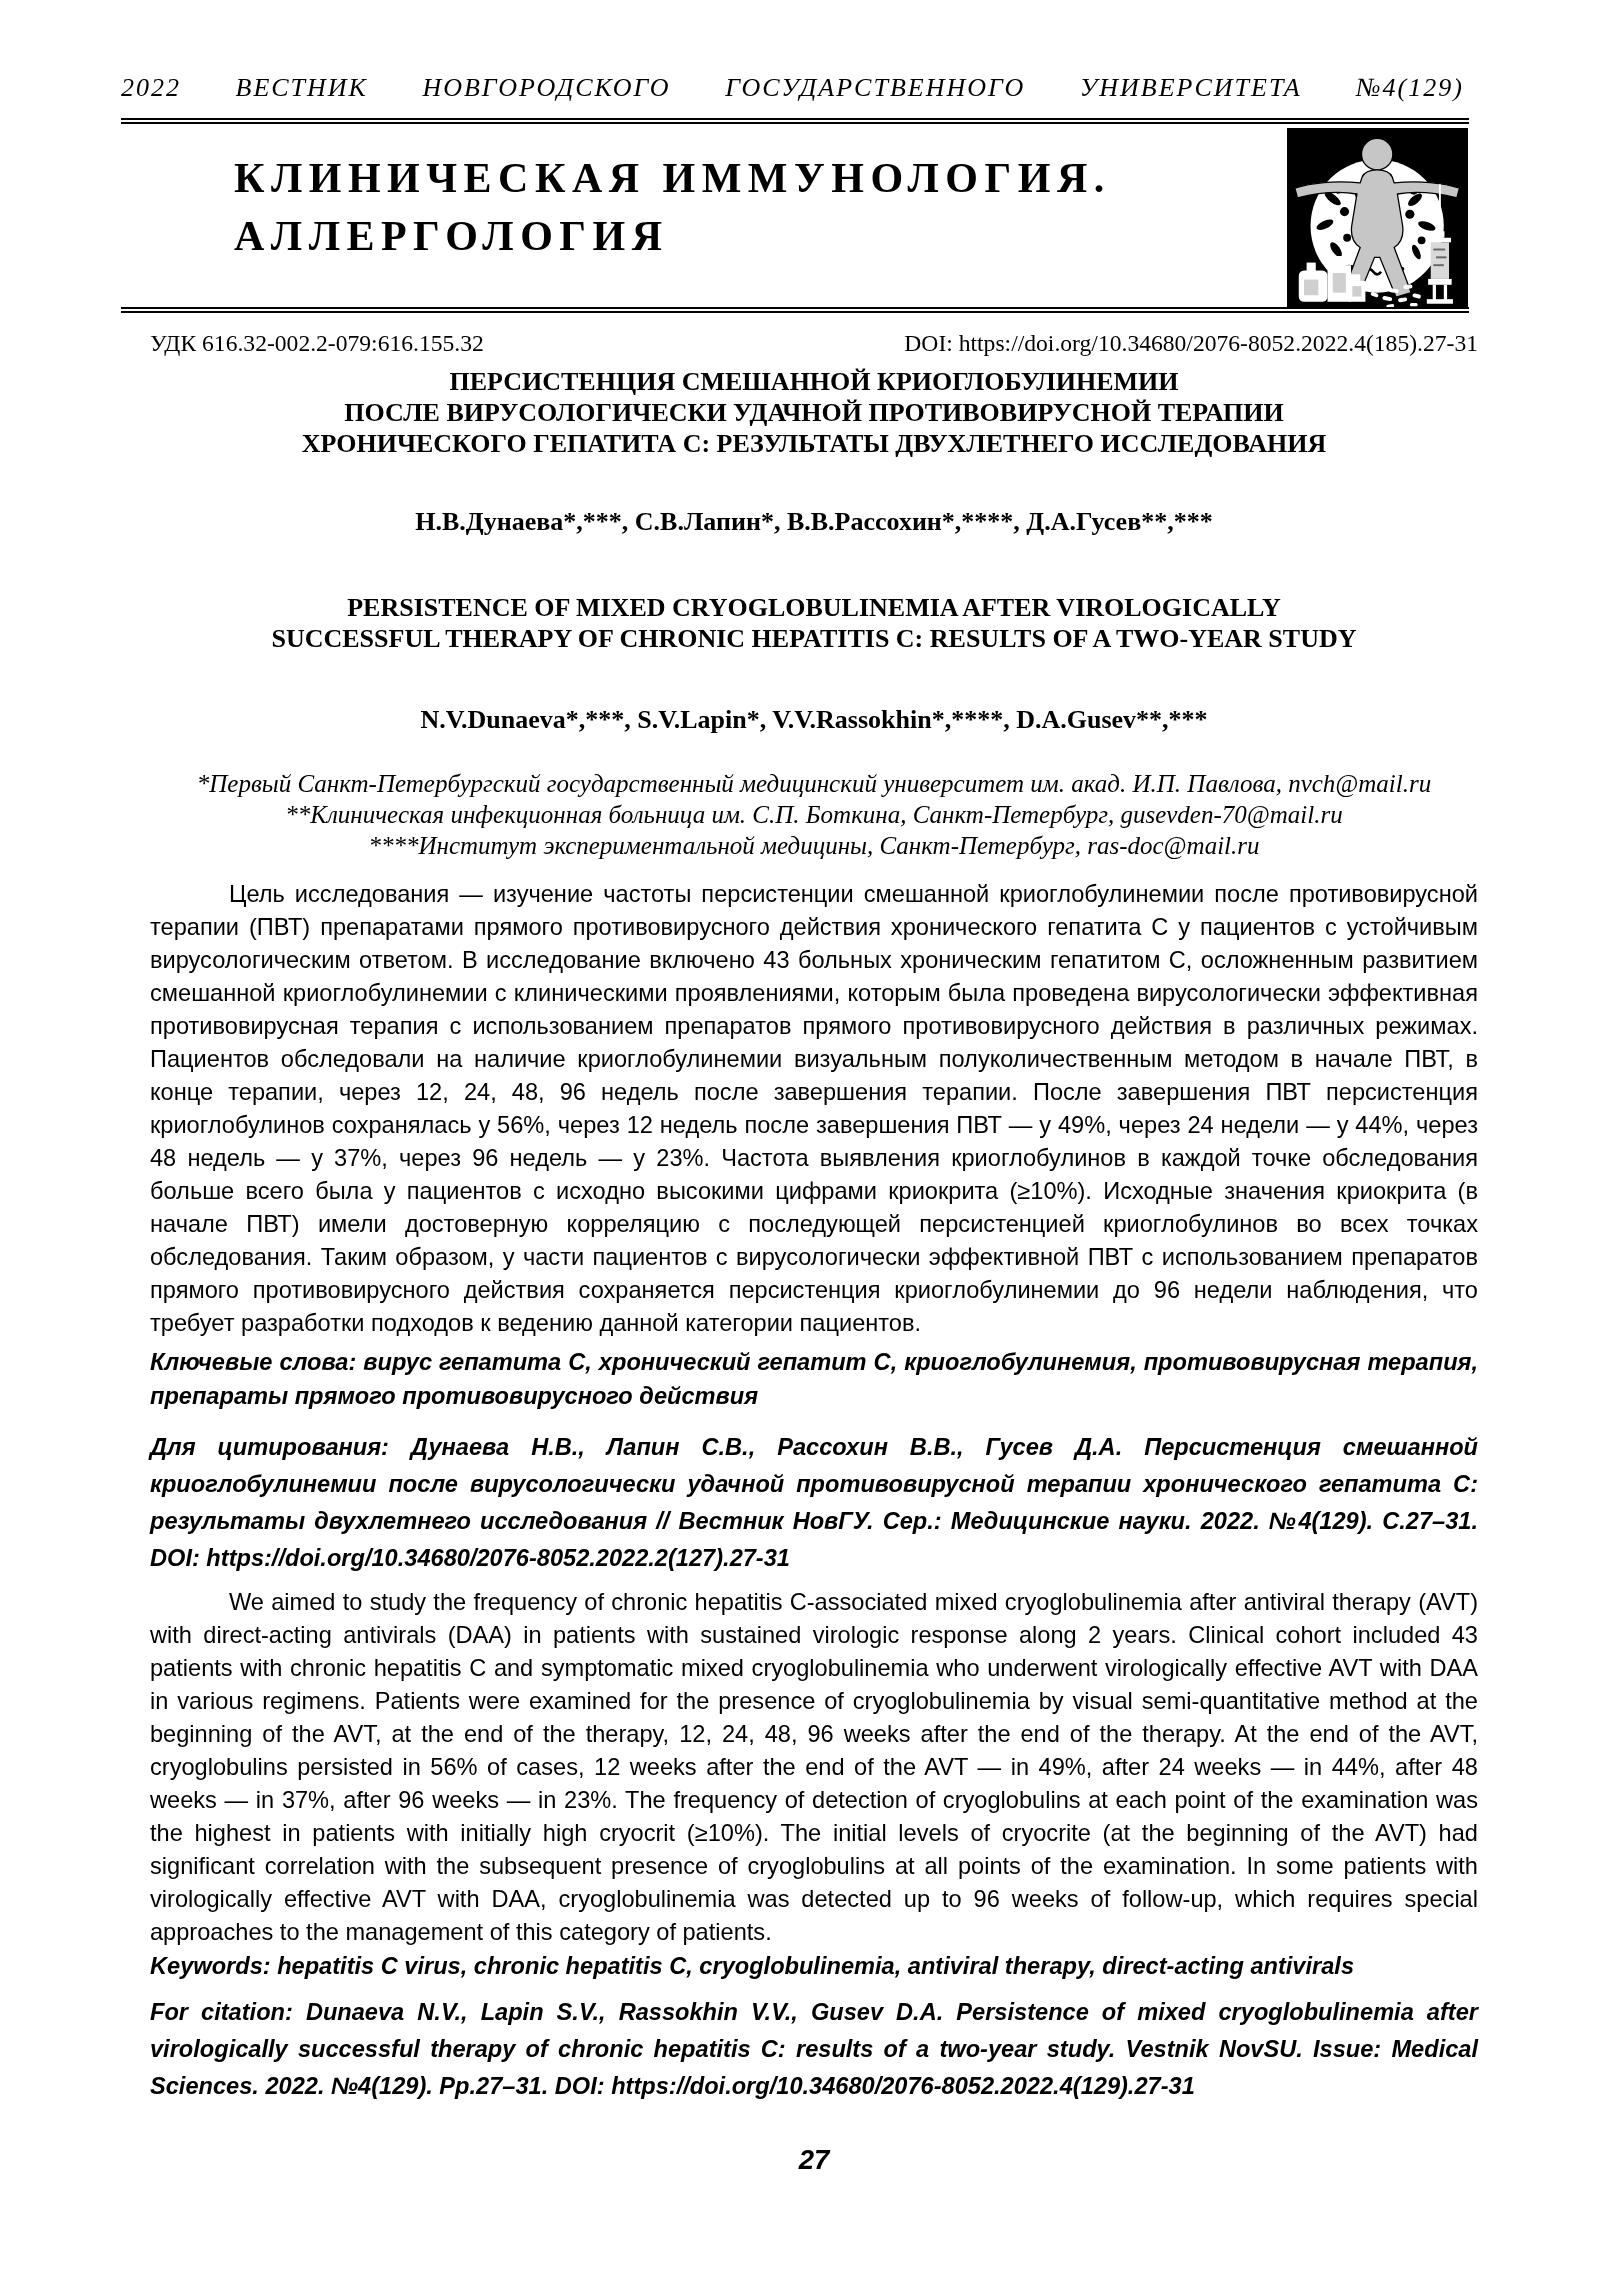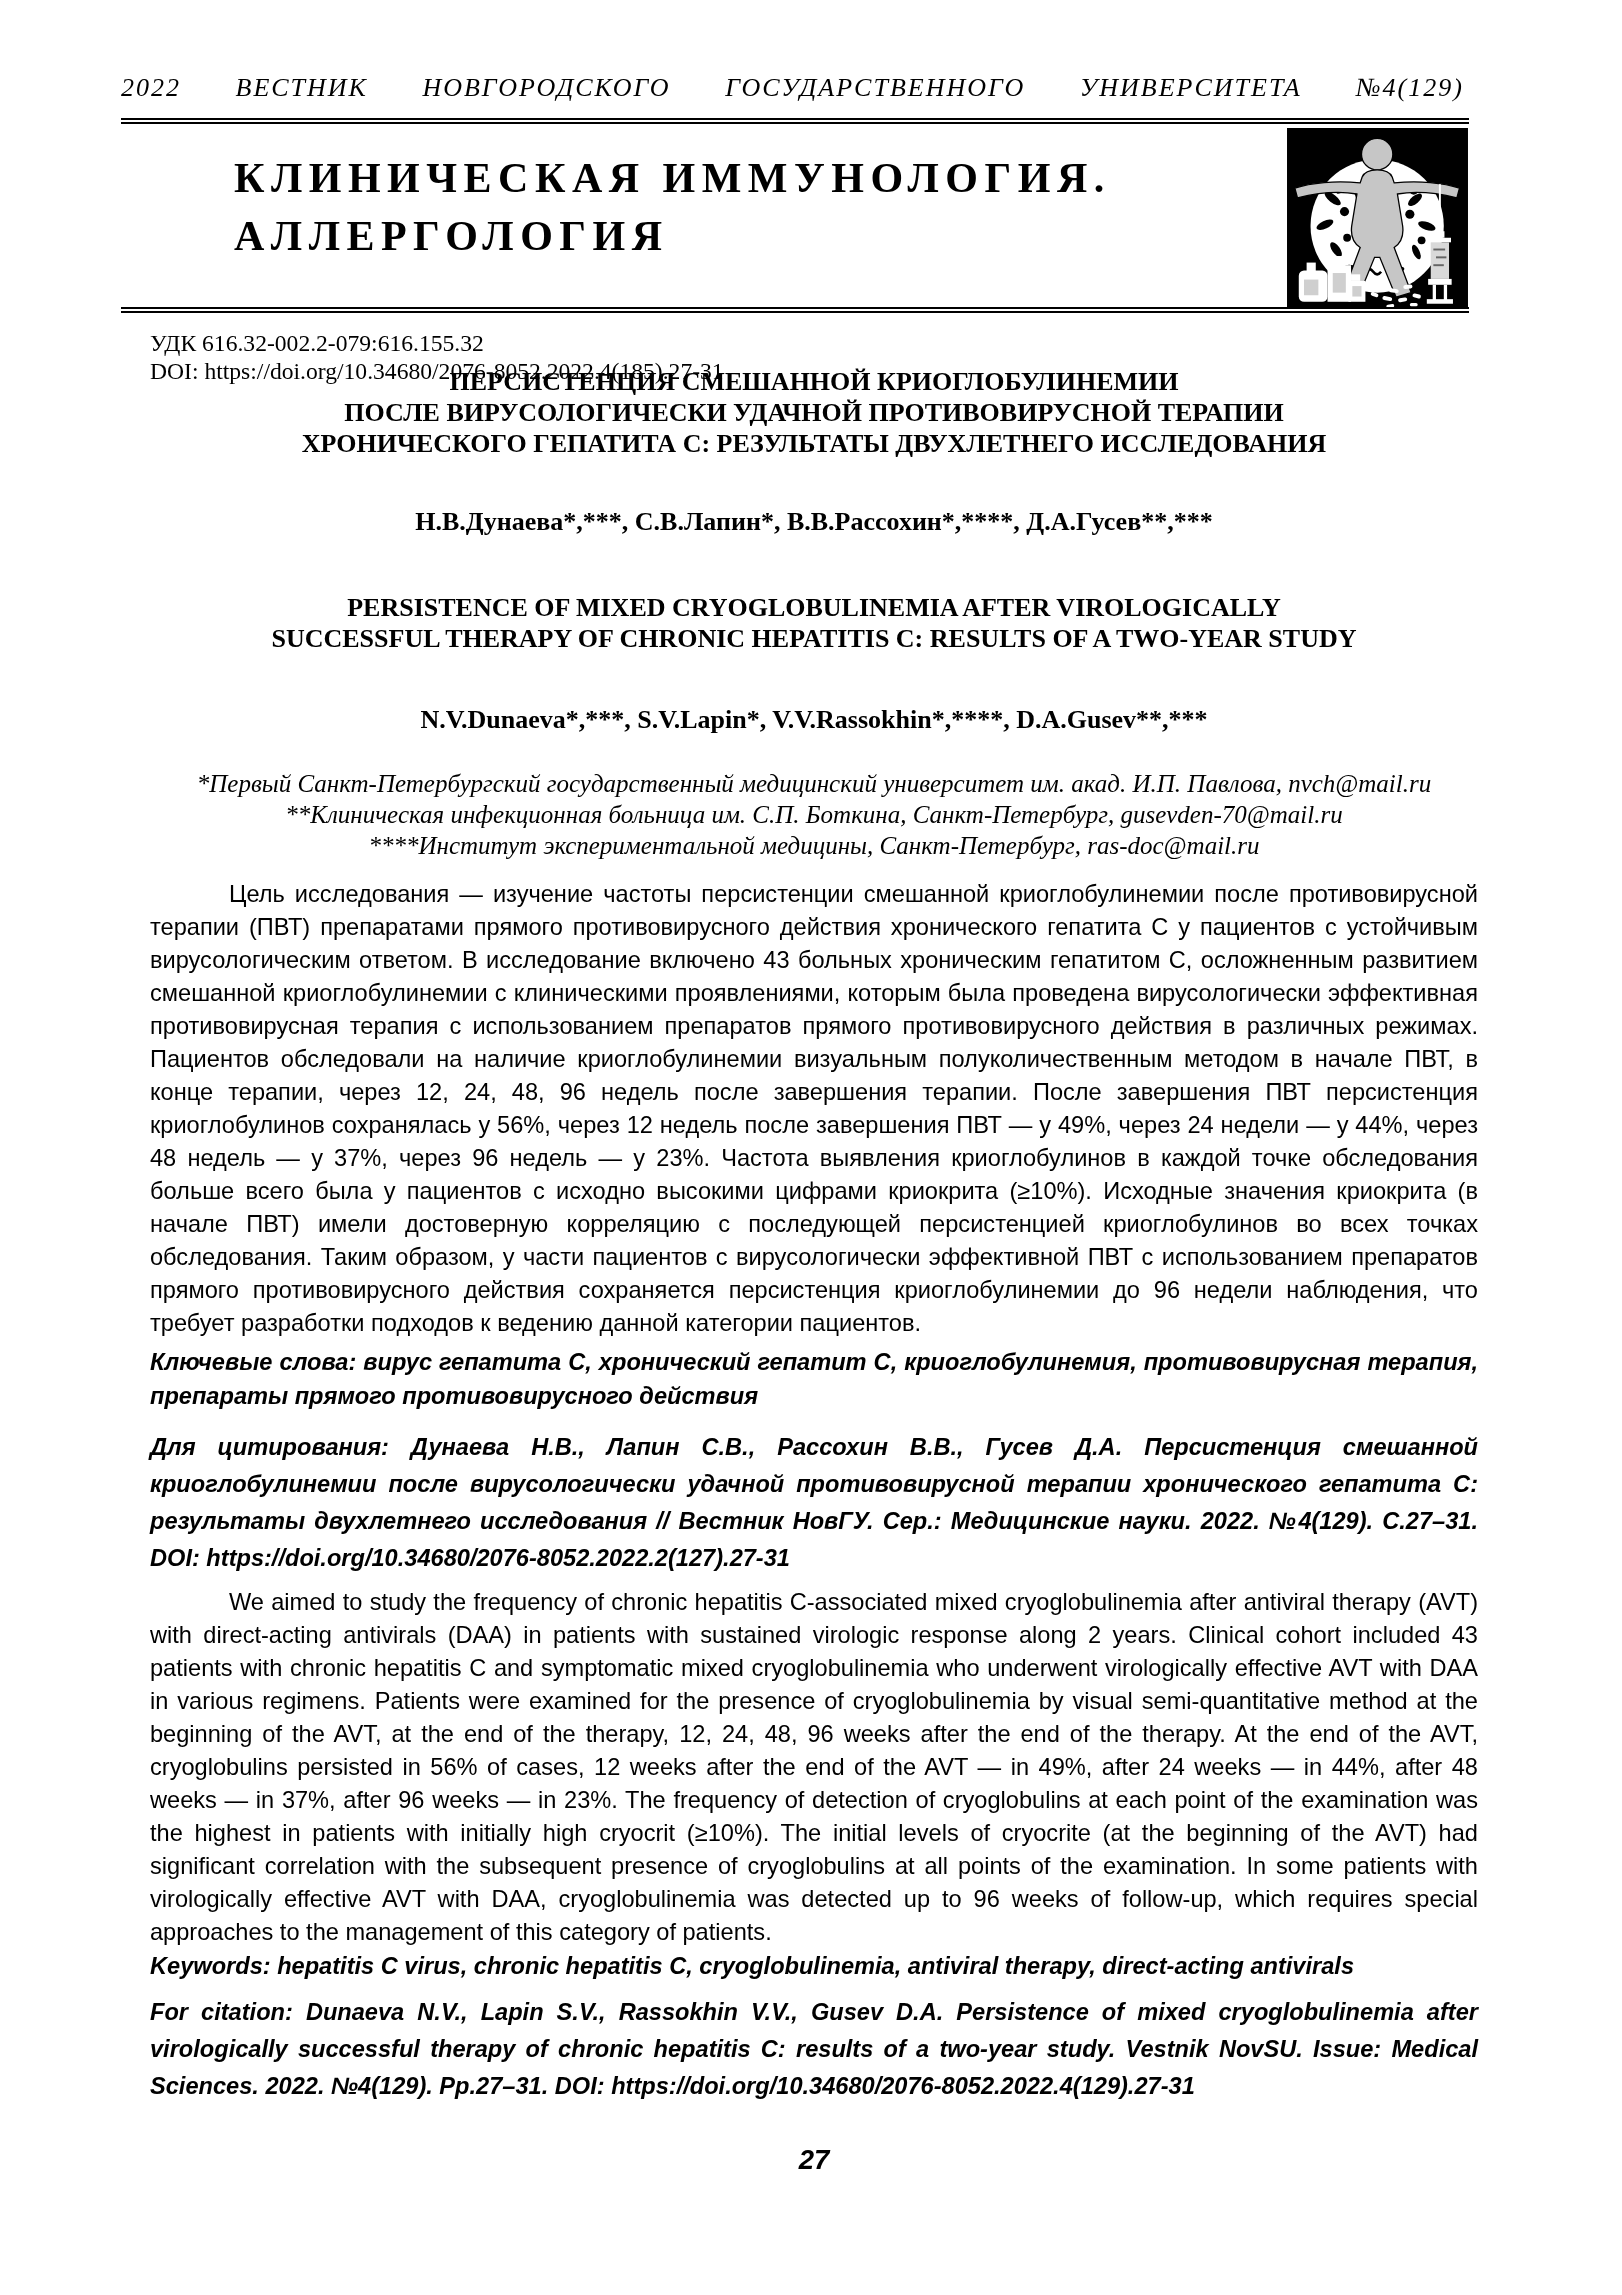--- a/index.html
+++ b/index.html
@@ -27,21 +27,20 @@
     font-family:"Liberation Serif", serif;font-weight:700;
     font-size:42px;line-height:58px;letter-spacing:6.5px;white-space:nowrap;
   }
   .logo-box{
     position:absolute;top:128px;left:1287px;width:181px;height:179px;
   }
   .meta-row{
     position:absolute;top:329px;left:150px;width:1328px;
     display:flex;justify-content:space-between;
     font:23.6px/1.2 "Liberation Serif", serif;
-    flex-direction:column;
   }
   
   .content{
     position:absolute;top:366px;left:150px;width:1328px;
   }
   .ru-title{
     font:700 26px/31px "Liberation Serif", serif;
     text-align:center;margin:0 0 47px 0;
   }
   .authors-line{

